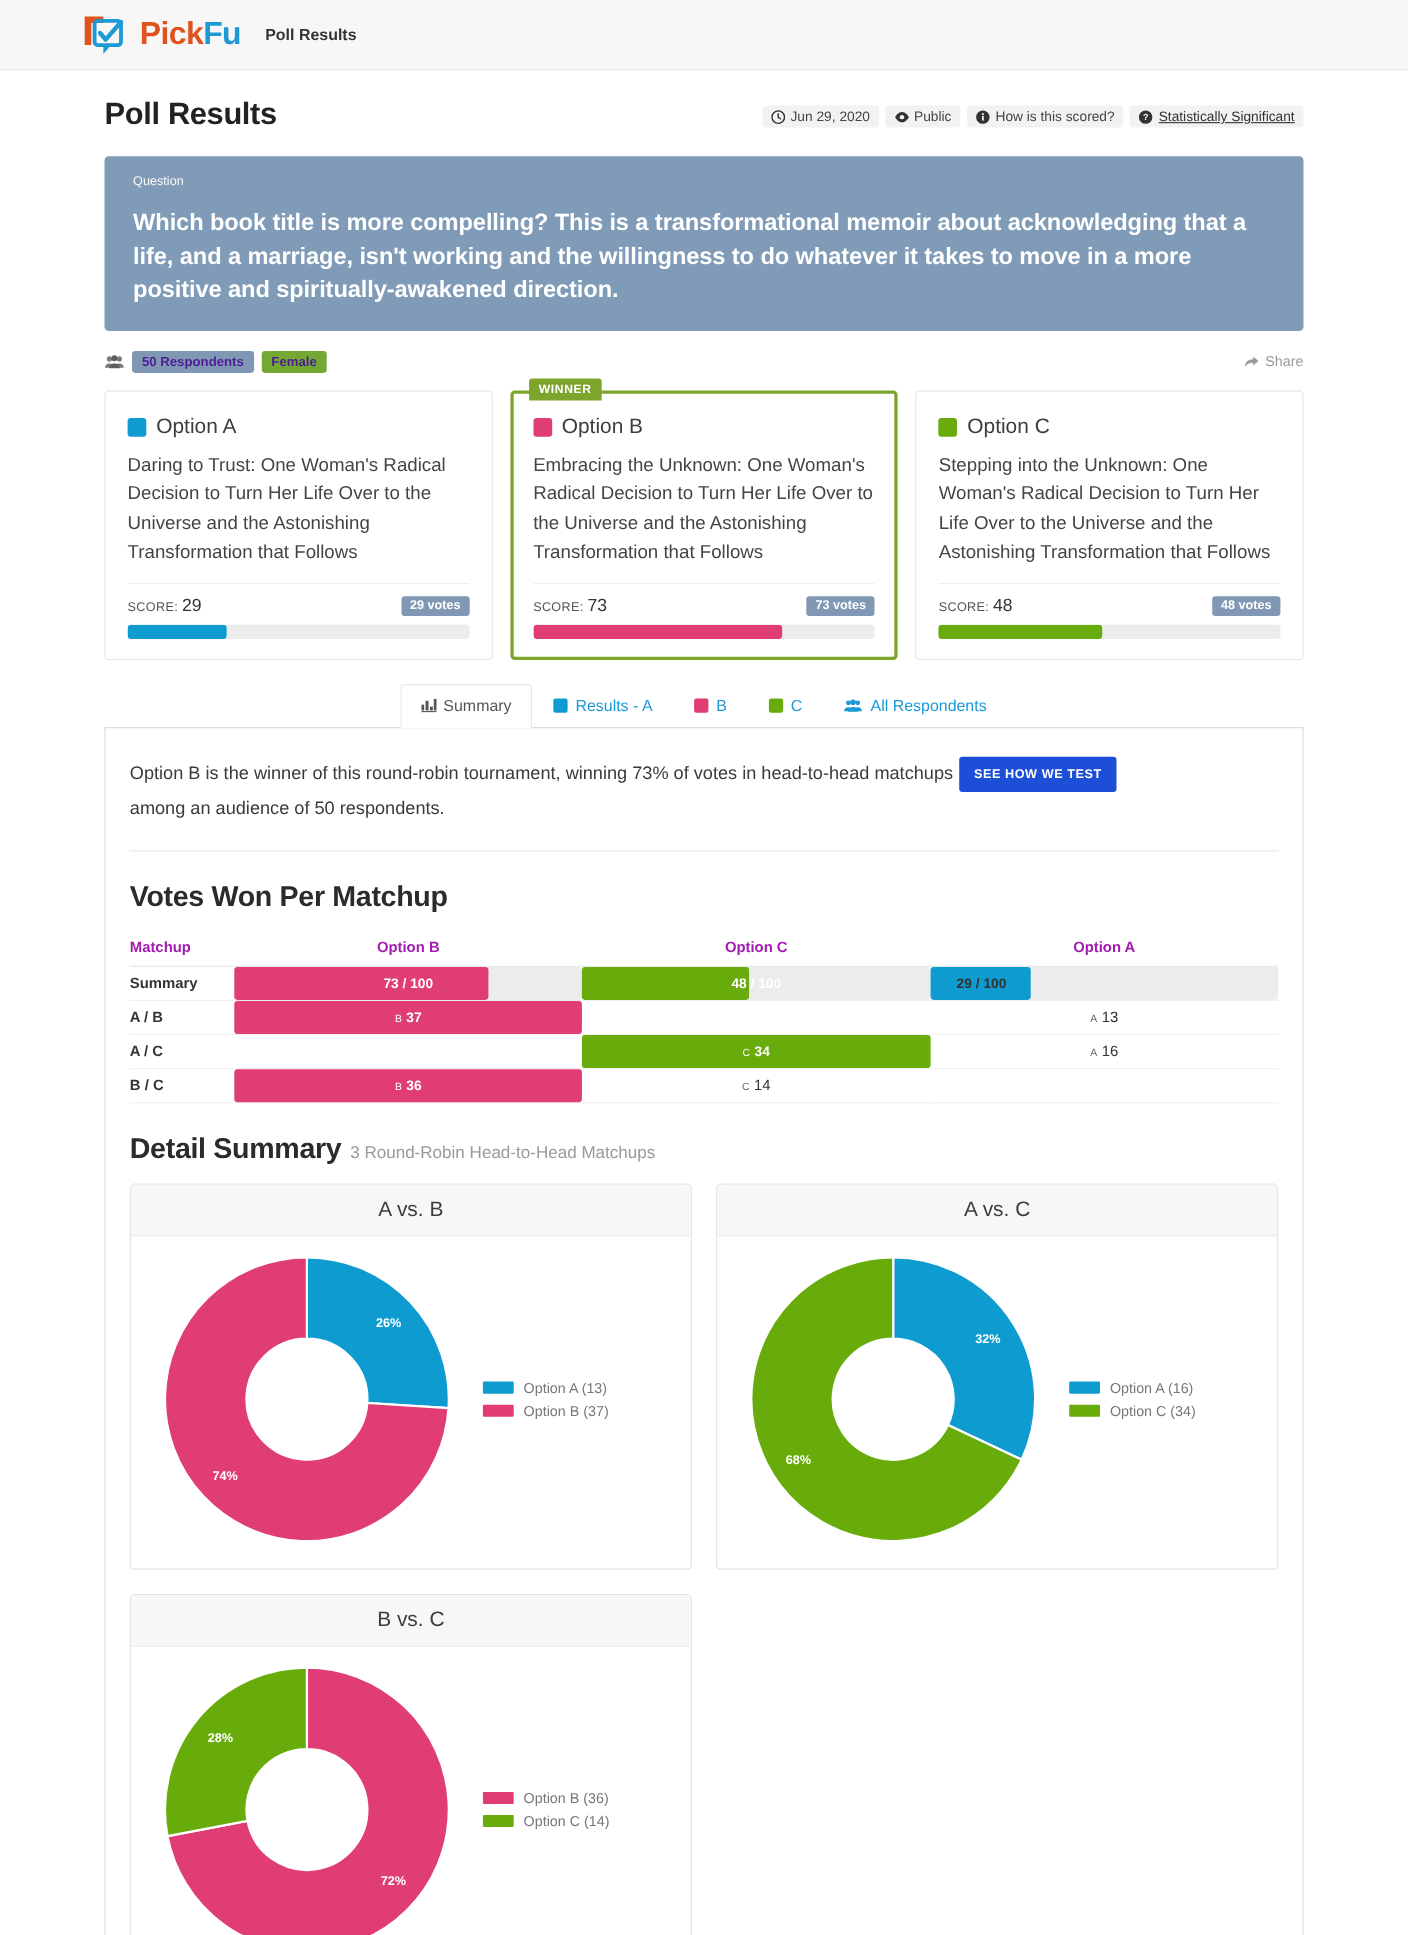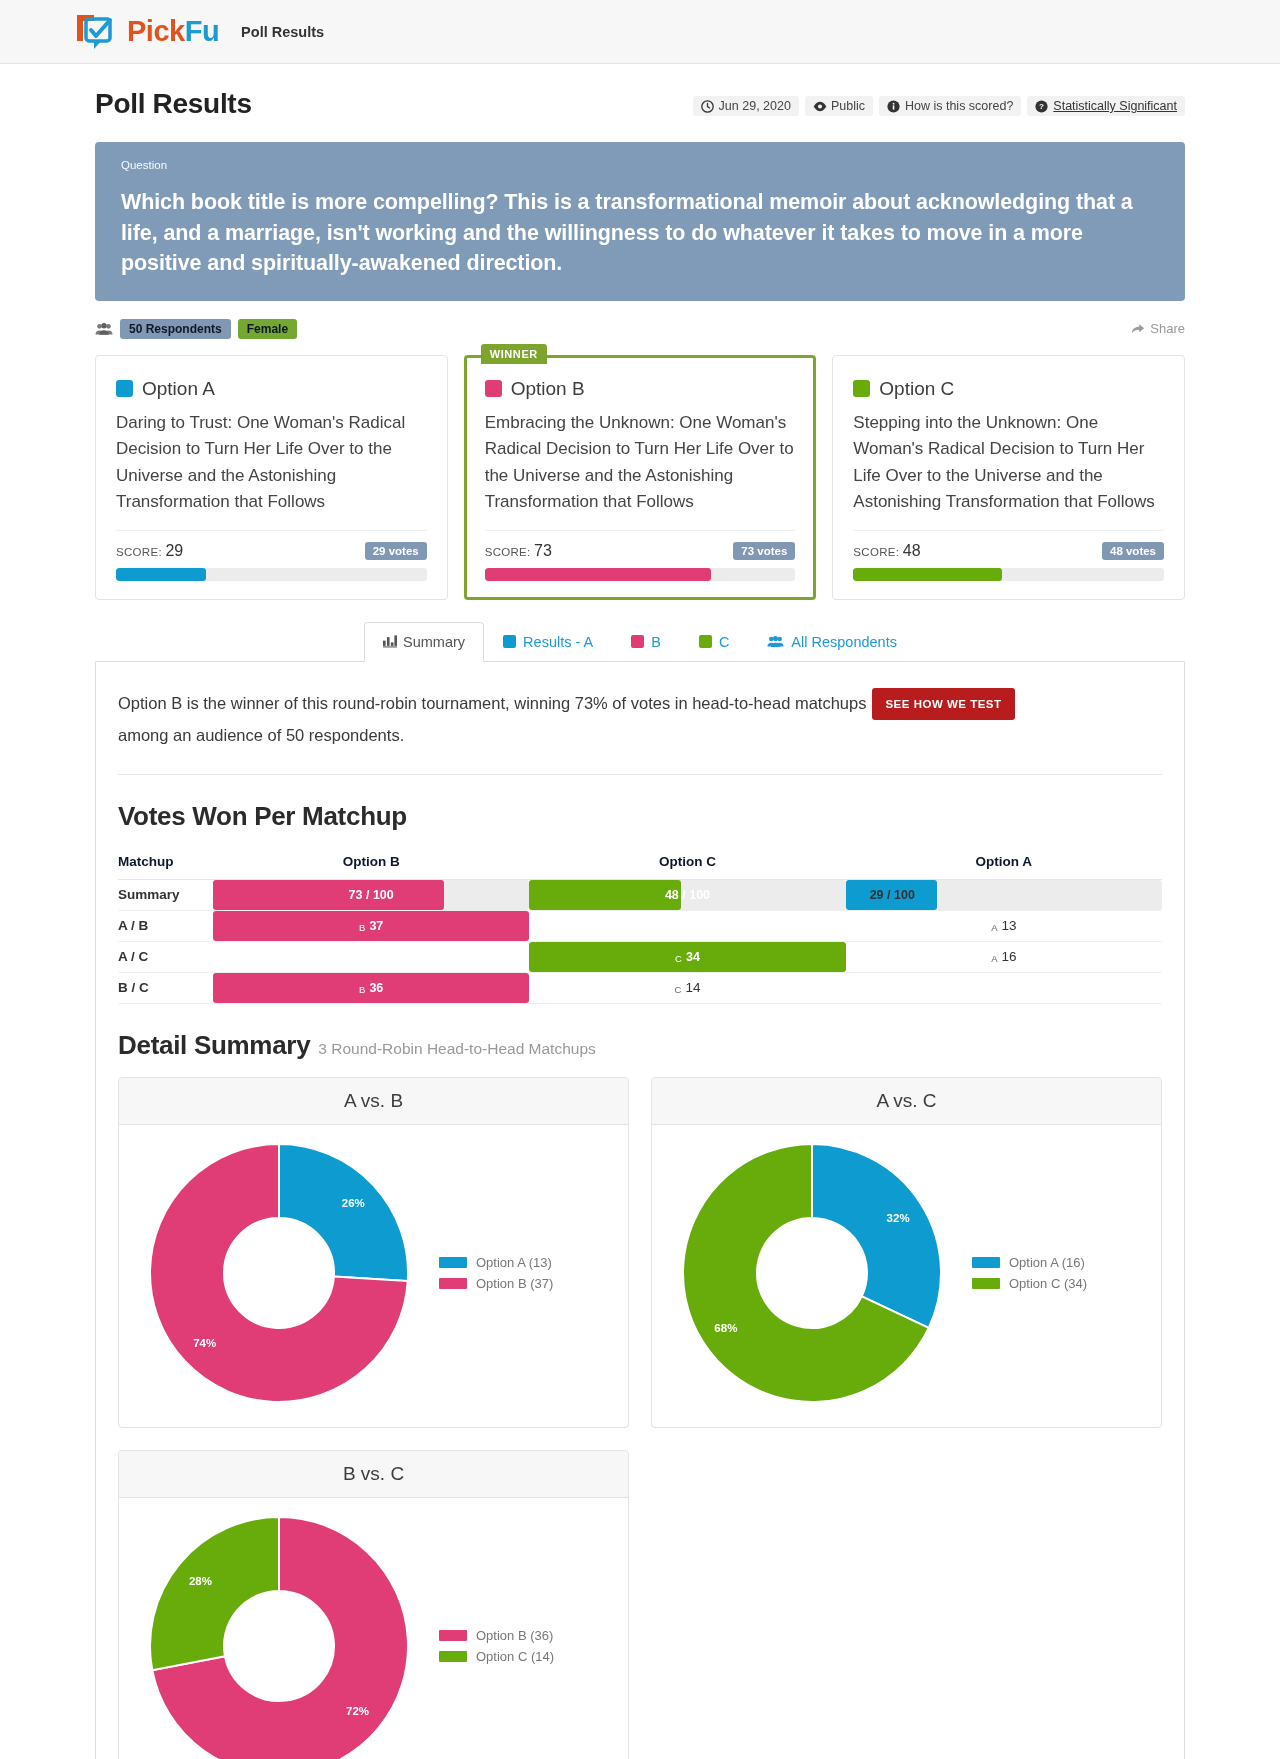--- a/index.html
+++ b/index.html
@@ -42,21 +42,21 @@
   .question-box {
     background:#7f9bb8; color:#fff; border-radius:4px;
     padding:17px 26px 22px 26px; margin-bottom:18px;
   }
   .question-label { font-size:11.5px; font-weight:normal; opacity:.95; margin-bottom:8px; }
   .question-text { font-size:21.5px; font-weight:bold; line-height:1.42; letter-spacing:-0.1px;margin-top:16px; }
 
   
   .resp-row { display:flex; align-items:center; justify-content:space-between; margin-bottom:16px; }
   .resp-left { display:flex; align-items:center; gap:7px; }
-  .badge { display:inline-block; border-radius:3px; padding:3px 9px; font-size:12px; font-weight:bold; color:#0f172a; }
+  .badge { display:inline-block; border-radius:3px; padding:3px 9px; font-size:12px; font-weight:bold; color:#4c1d95; }
   .badge.gray { background:#8098b4; }
   .badge.green { background:#74a832; }
   .share-link { display:inline-flex; align-items:center; gap:6px; color:#999; font-size:13px; cursor:pointer; }
 
   
   .cards { display:flex; gap:16px; align-items:stretch; }
   .card {
     flex:1; background:#fff; border:1px solid #e3e3e3; border-radius:4px;
     padding:22px 20px 18px 20px; position:relative;
   }
@@ -89,34 +89,34 @@
     background:#fff; color:#555; border:1px solid #ddd; border-bottom:1px solid #fff;
     border-radius:4px 4px 0 0; margin-bottom:-1px;
   }
   .tab .sw { width:13px; height:13px; border-radius:2px; display:inline-block; }
 
   
   .panel { border:1px solid #ddd; border-radius:0 0 4px 4px; background:#fff; padding:26px 22px 40px 22px; }
 
   .summary-line { position:relative; font-size:16.5px; color:#3a3a3a; line-height:1.9; padding-right:0; }
   .btn-test {
-    display:inline-block; background:#b91c1c; color:#fff; font-size:11.5px;
+    display:inline-block; background:#1d4ed8; color:#fff; font-size:11.5px;
     font-weight:bold; letter-spacing:.5px; padding:10px 13px; border-radius:3px;
     border:none; cursor:pointer; vertical-align:middle; margin-left:6px;
   }
 
   .hr { border-top:1px solid #e7e7e7; margin:22px 0 0 0; }
 
   .sec-title { font-size:26px; font-weight:bold; color:#2b2b2b; margin:26px 0 16px 0; letter-spacing:-0.3px; }
   .sec-title .sub { font-size:15.5px; font-weight:normal; color:#999; margin-left:8px; letter-spacing:0; }
 
   
   table.matchup { width:100%; border-collapse:collapse; table-layout:fixed; }
   table.matchup th {
-    font-size:13.5px; font-weight:bold; color:#0f172a; padding:6px 0 10px 0;
+    font-size:13.5px; font-weight:bold; color:#a21caf; padding:6px 0 10px 0;
     border-bottom:1px solid #e7e7e7;
   }
   table.matchup th.c1 { width:95px; text-align:left; }
   table.matchup td { border-bottom:1px solid #efefef; height:30px; vertical-align:middle; padding:0; }
   td.rowlabel { font-size:13.5px; font-weight:bold; color:#333; padding-right:8px; }
   .cell { position:relative; height:30px; }
   .cell .track { position:absolute; inset:0; background:#ececec; border-radius:3px; }
   .cell .fill { position:absolute; left:0; top:0; bottom:0; border-radius:3px; }
   .cell .val {
     position:absolute; inset:0; display:flex; align-items:center; justify-content:center;

